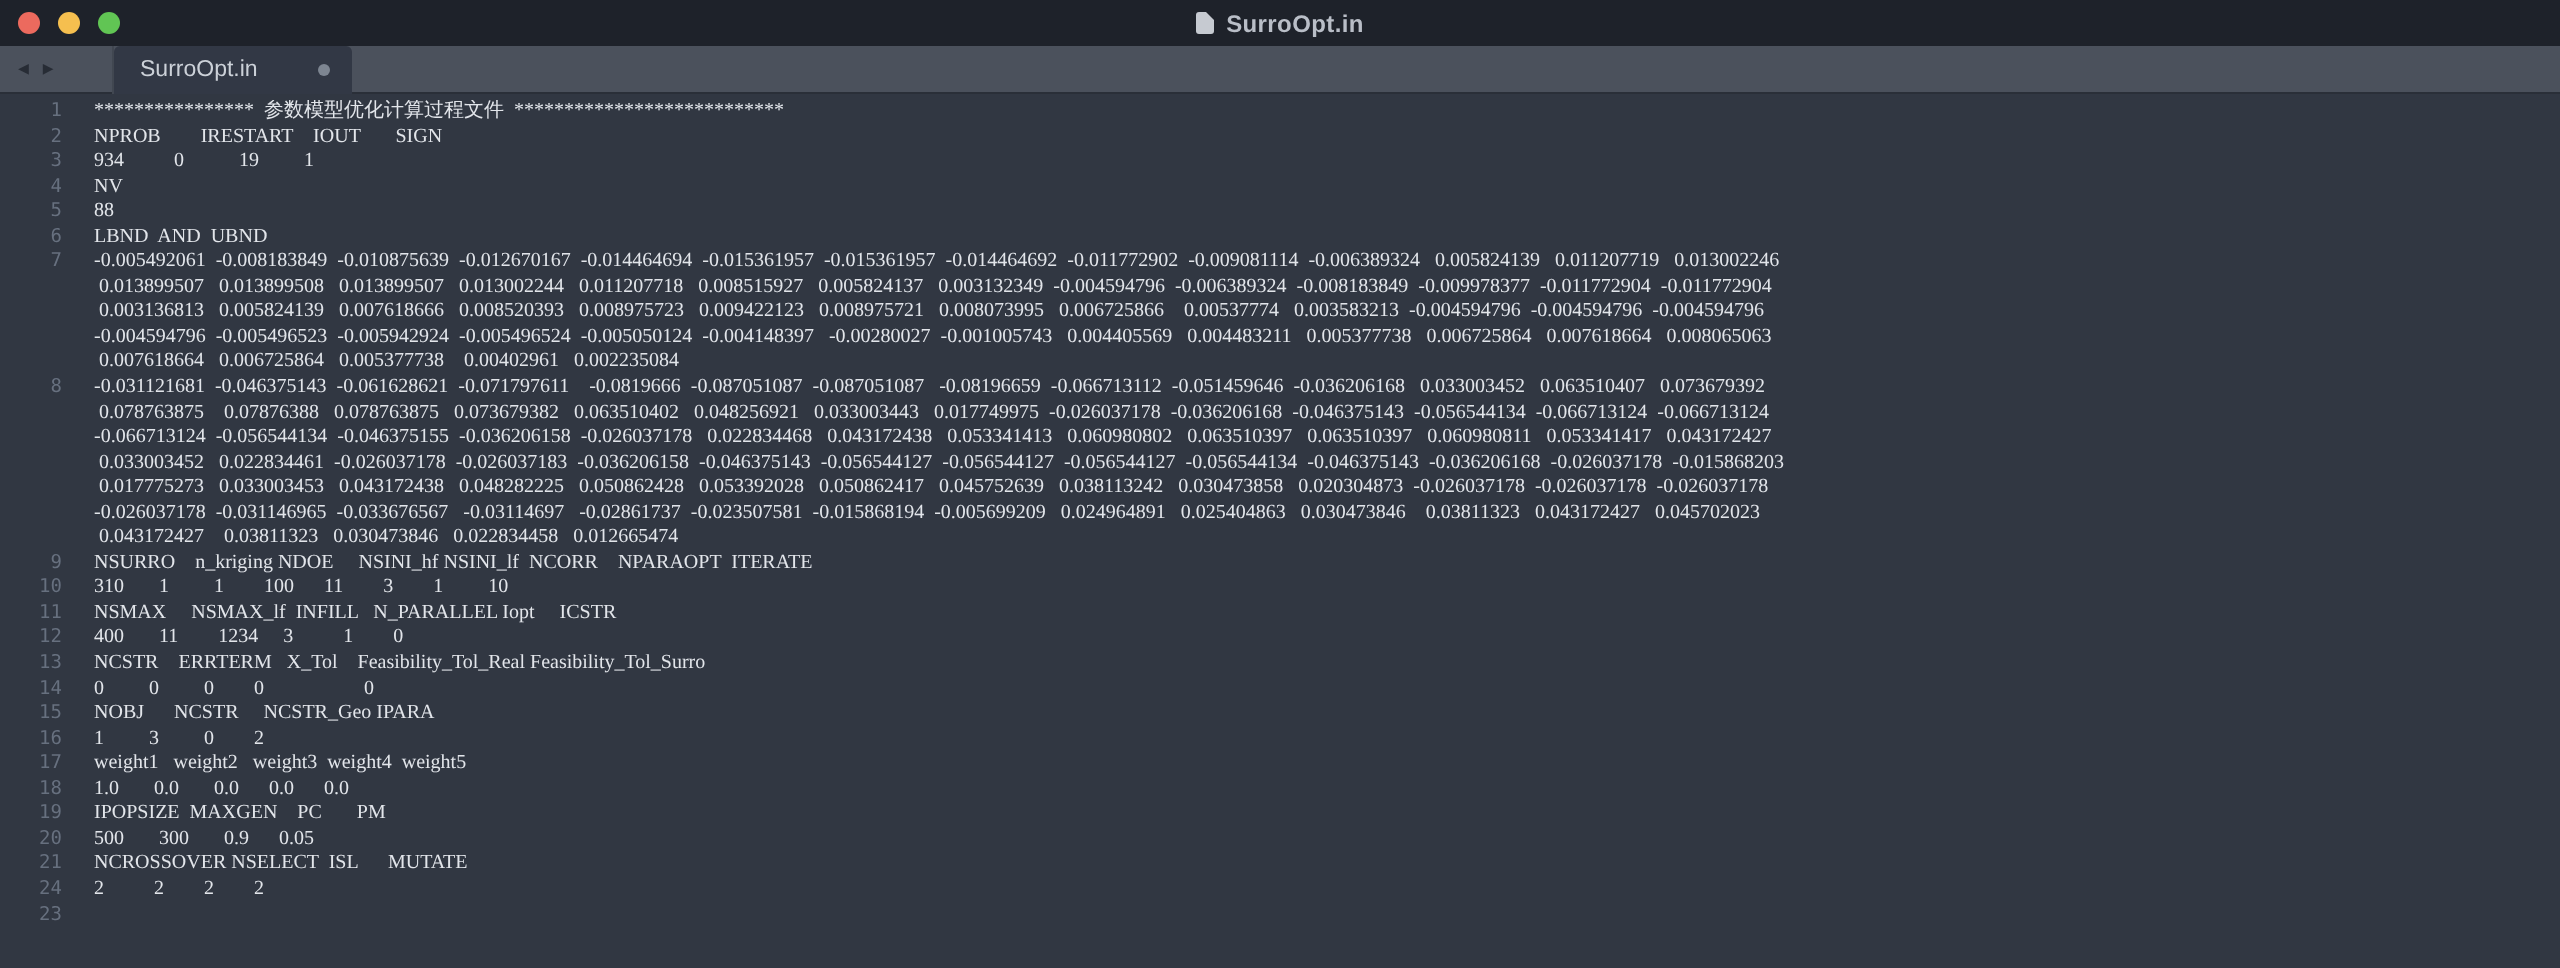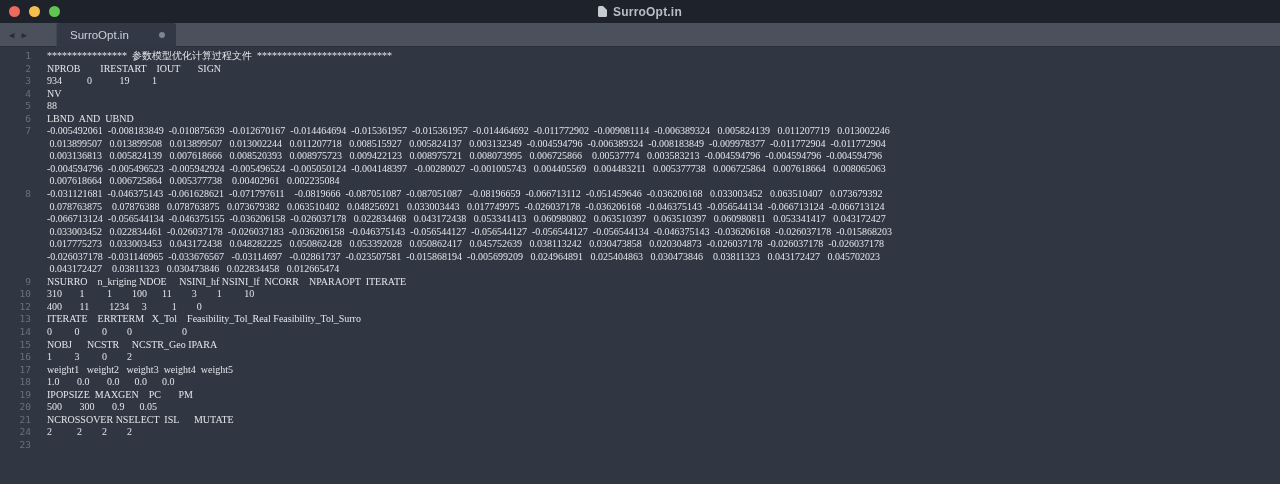--- a/index.html
+++ b/index.html
@@ -120,22 +120,23 @@
       <div class="row"><span class="ln"></span><span class="code"> 0.007618664   0.006725864   0.005377738    0.00402961   0.002235084</span></div>
       <div class="row"><span class="ln">8</span><span class="code">-0.031121681  -0.046375143  -0.061628621  -0.071797611    -0.0819666  -0.087051087  -0.087051087   -0.08196659  -0.066713112  -0.051459646  -0.036206168   0.033003452   0.063510407   0.073679392</span></div>
       <div class="row"><span class="ln"></span><span class="code"> 0.078763875    0.07876388   0.078763875   0.073679382   0.063510402   0.048256921   0.033003443   0.017749975  -0.026037178  -0.036206168  -0.046375143  -0.056544134  -0.066713124  -0.066713124</span></div>
       <div class="row"><span class="ln"></span><span class="code">-0.066713124  -0.056544134  -0.046375155  -0.036206158  -0.026037178   0.022834468   0.043172438   0.053341413   0.060980802   0.063510397   0.063510397   0.060980811   0.053341417   0.043172427</span></div>
       <div class="row"><span class="ln"></span><span class="code"> 0.033003452   0.022834461  -0.026037178  -0.026037183  -0.036206158  -0.046375143  -0.056544127  -0.056544127  -0.056544127  -0.056544134  -0.046375143  -0.036206168  -0.026037178  -0.015868203</span></div>
       <div class="row"><span class="ln"></span><span class="code"> 0.017775273   0.033003453   0.043172438   0.048282225   0.050862428   0.053392028   0.050862417   0.045752639   0.038113242   0.030473858   0.020304873  -0.026037178  -0.026037178  -0.026037178</span></div>
       <div class="row"><span class="ln"></span><span class="code">-0.026037178  -0.031146965  -0.033676567   -0.03114697   -0.02861737  -0.023507581  -0.015868194  -0.005699209   0.024964891   0.025404863   0.030473846    0.03811323   0.043172427   0.045702023</span></div>
       <div class="row"><span class="ln"></span><span class="code"> 0.043172427    0.03811323   0.030473846   0.022834458   0.012665474</span></div>
       <div class="row"><span class="ln">9</span><span class="code">NSURRO    n_kriging NDOE     NSINI_hf NSINI_lf  NCORR    NPARAOPT  ITERATE</span></div>
       <div class="row"><span class="ln">10</span><span class="code">310       1         1        100      11        3        1         10</span></div>
+      <div class="row"><span class="ln">11</span><span class="code">NSMAX     NSMAX_lf  INFILL   N_PARALLEL Iopt     ICSTR</span></div>
       <div class="row"><span class="ln">12</span><span class="code">400       11        1234     3          1        0</span></div>
-      <div class="row"><span class="ln">13</span><span class="code">ITERATE    ERRTERM   X_Tol    Feasibility_Tol_Real Feasibility_Tol_Surro</span></div>
+      <div class="row"><span class="ln">13</span><span class="code">NCSTR    ERRTERM   X_Tol    Feasibility_Tol_Real Feasibility_Tol_Surro</span></div>
       <div class="row"><span class="ln">14</span><span class="code">0         0         0        0                    0</span></div>
       <div class="row"><span class="ln">15</span><span class="code">NOBJ      NCSTR     NCSTR_Geo IPARA</span></div>
       <div class="row"><span class="ln">16</span><span class="code">1         3         0        2</span></div>
       <div class="row"><span class="ln">17</span><span class="code">weight1   weight2   weight3  weight4  weight5</span></div>
       <div class="row"><span class="ln">18</span><span class="code">1.0       0.0       0.0      0.0      0.0</span></div>
       <div class="row"><span class="ln">19</span><span class="code">IPOPSIZE  MAXGEN    PC       PM</span></div>
       <div class="row"><span class="ln">20</span><span class="code">500       300       0.9      0.05</span></div>
       <div class="row"><span class="ln">21</span><span class="code">NCROSSOVER NSELECT  ISL      MUTATE</span></div>
       <div class="row"><span class="ln">24</span><span class="code">2          2        2        2</span></div>
       <div class="row"><span class="ln">23</span><span class="code"></span></div>

